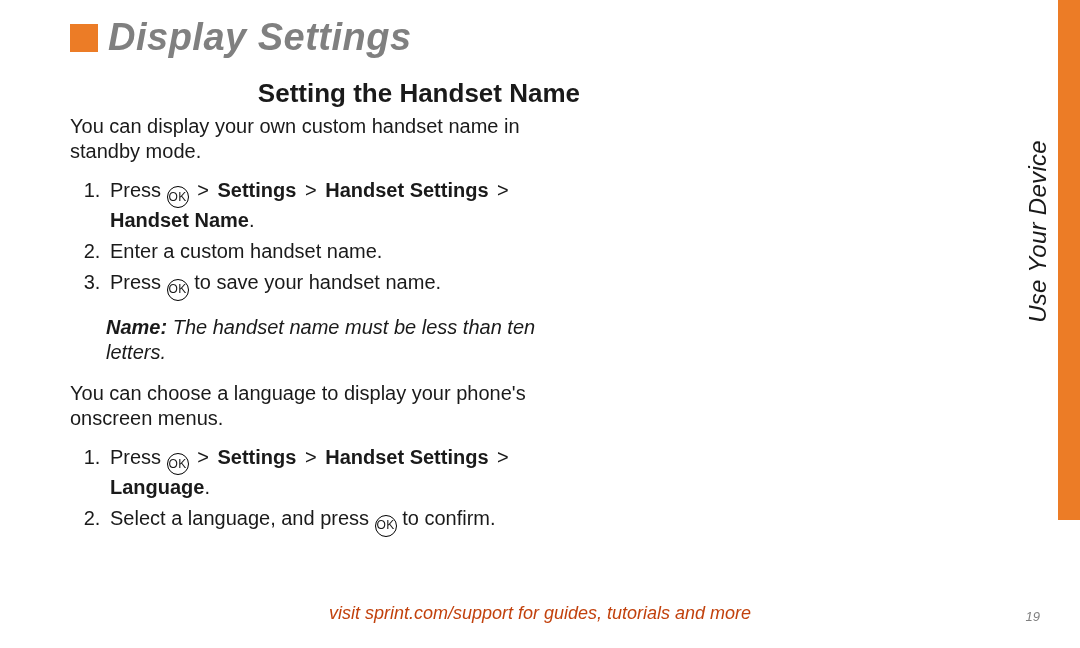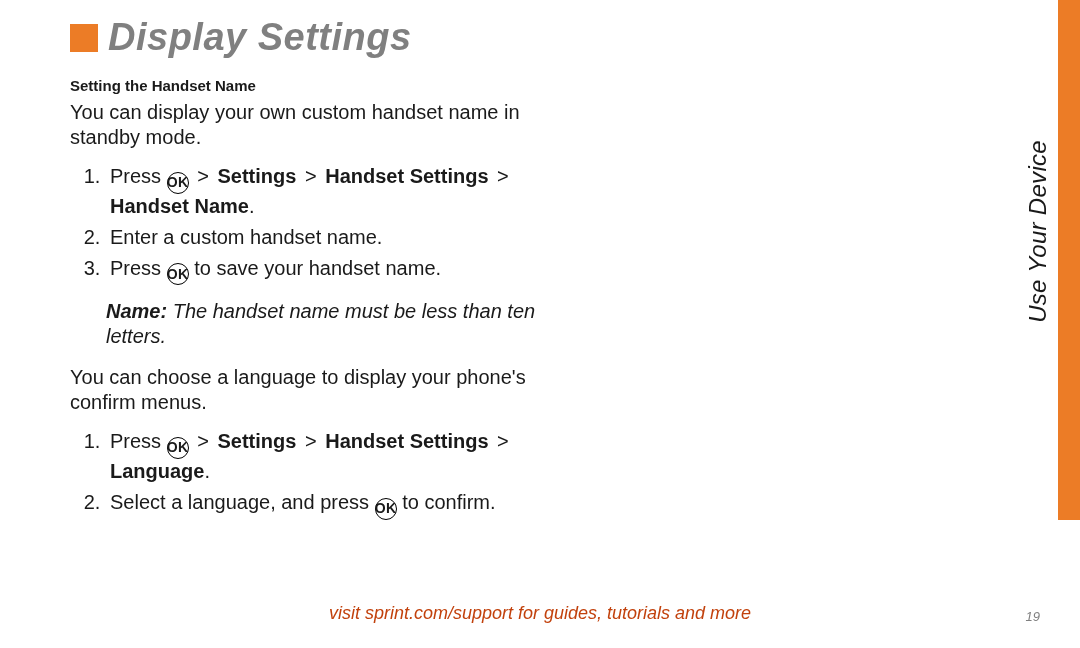--- a/index.html
+++ b/index.html
@@ -44,23 +44,24 @@
 
   .body-col {
     width: 510px;
     font-size: 20px;
     color: #1a1a1a;
     line-height: 1.25;
   }
 
   .h2 {
     font-weight: bold;
-    font-size: 15px;
+    font-size: 26px;
     margin-top: 0;
     margin-bottom: 4px;
+    text-align: right;
   }
 
   .para {
     margin-bottom: 14px;
   }
 
   ol.steps {
     margin: 0 0 14px 0;
     padding-left: 36px;
   }
@@ -77,22 +78,22 @@
   }
 
   .ok-btn {
     display: inline-flex;
     align-items: center;
     justify-content: center;
     width: 22px;
     height: 22px;
     border: 1.4px solid #000;
     border-radius: 50%;
-    font-size: 14px;
-    font-weight: bold;
+    font-size: 12px;
+    font-weight: normal;
     letter-spacing: 0.4px;
     vertical-align: -4px;
     box-sizing: border-box;
   }
 
   .gt {
     font-weight: normal;
     padding: 0 3px;
   }
 
@@ -161,21 +162,21 @@
       <li>Enter a custom handset name.</li>
       <li>
         <span>Press </span><span class="ok-btn">OK</span><span> to save your handset name.</span>
       </li>
     </ol>
 
     <div class="note">
       <span class="bold" style="font-style:italic;">Name:</span><span> The handset name must be less than ten letters.</span>
     </div>
 
-    <div class="para">You can choose a language to display your phone's confirm menus.</div>
+    <div class="para">You can choose a language to display your phone's onscreen menus.</div>
 
     <ol class="steps">
       <li>
         <span>Press </span><span class="ok-btn">OK</span><span class="gt"> &gt; </span><span class="bold">Settings</span><span class="gt"> &gt; </span><span class="bold">Handset Settings</span><span class="gt"> &gt; </span><span class="bold">Language</span><span>.</span>
       </li>
       <li>
         <span>Select a language, and press </span><span class="ok-btn">OK</span><span> to confirm.</span>
       </li>
     </ol>
 

